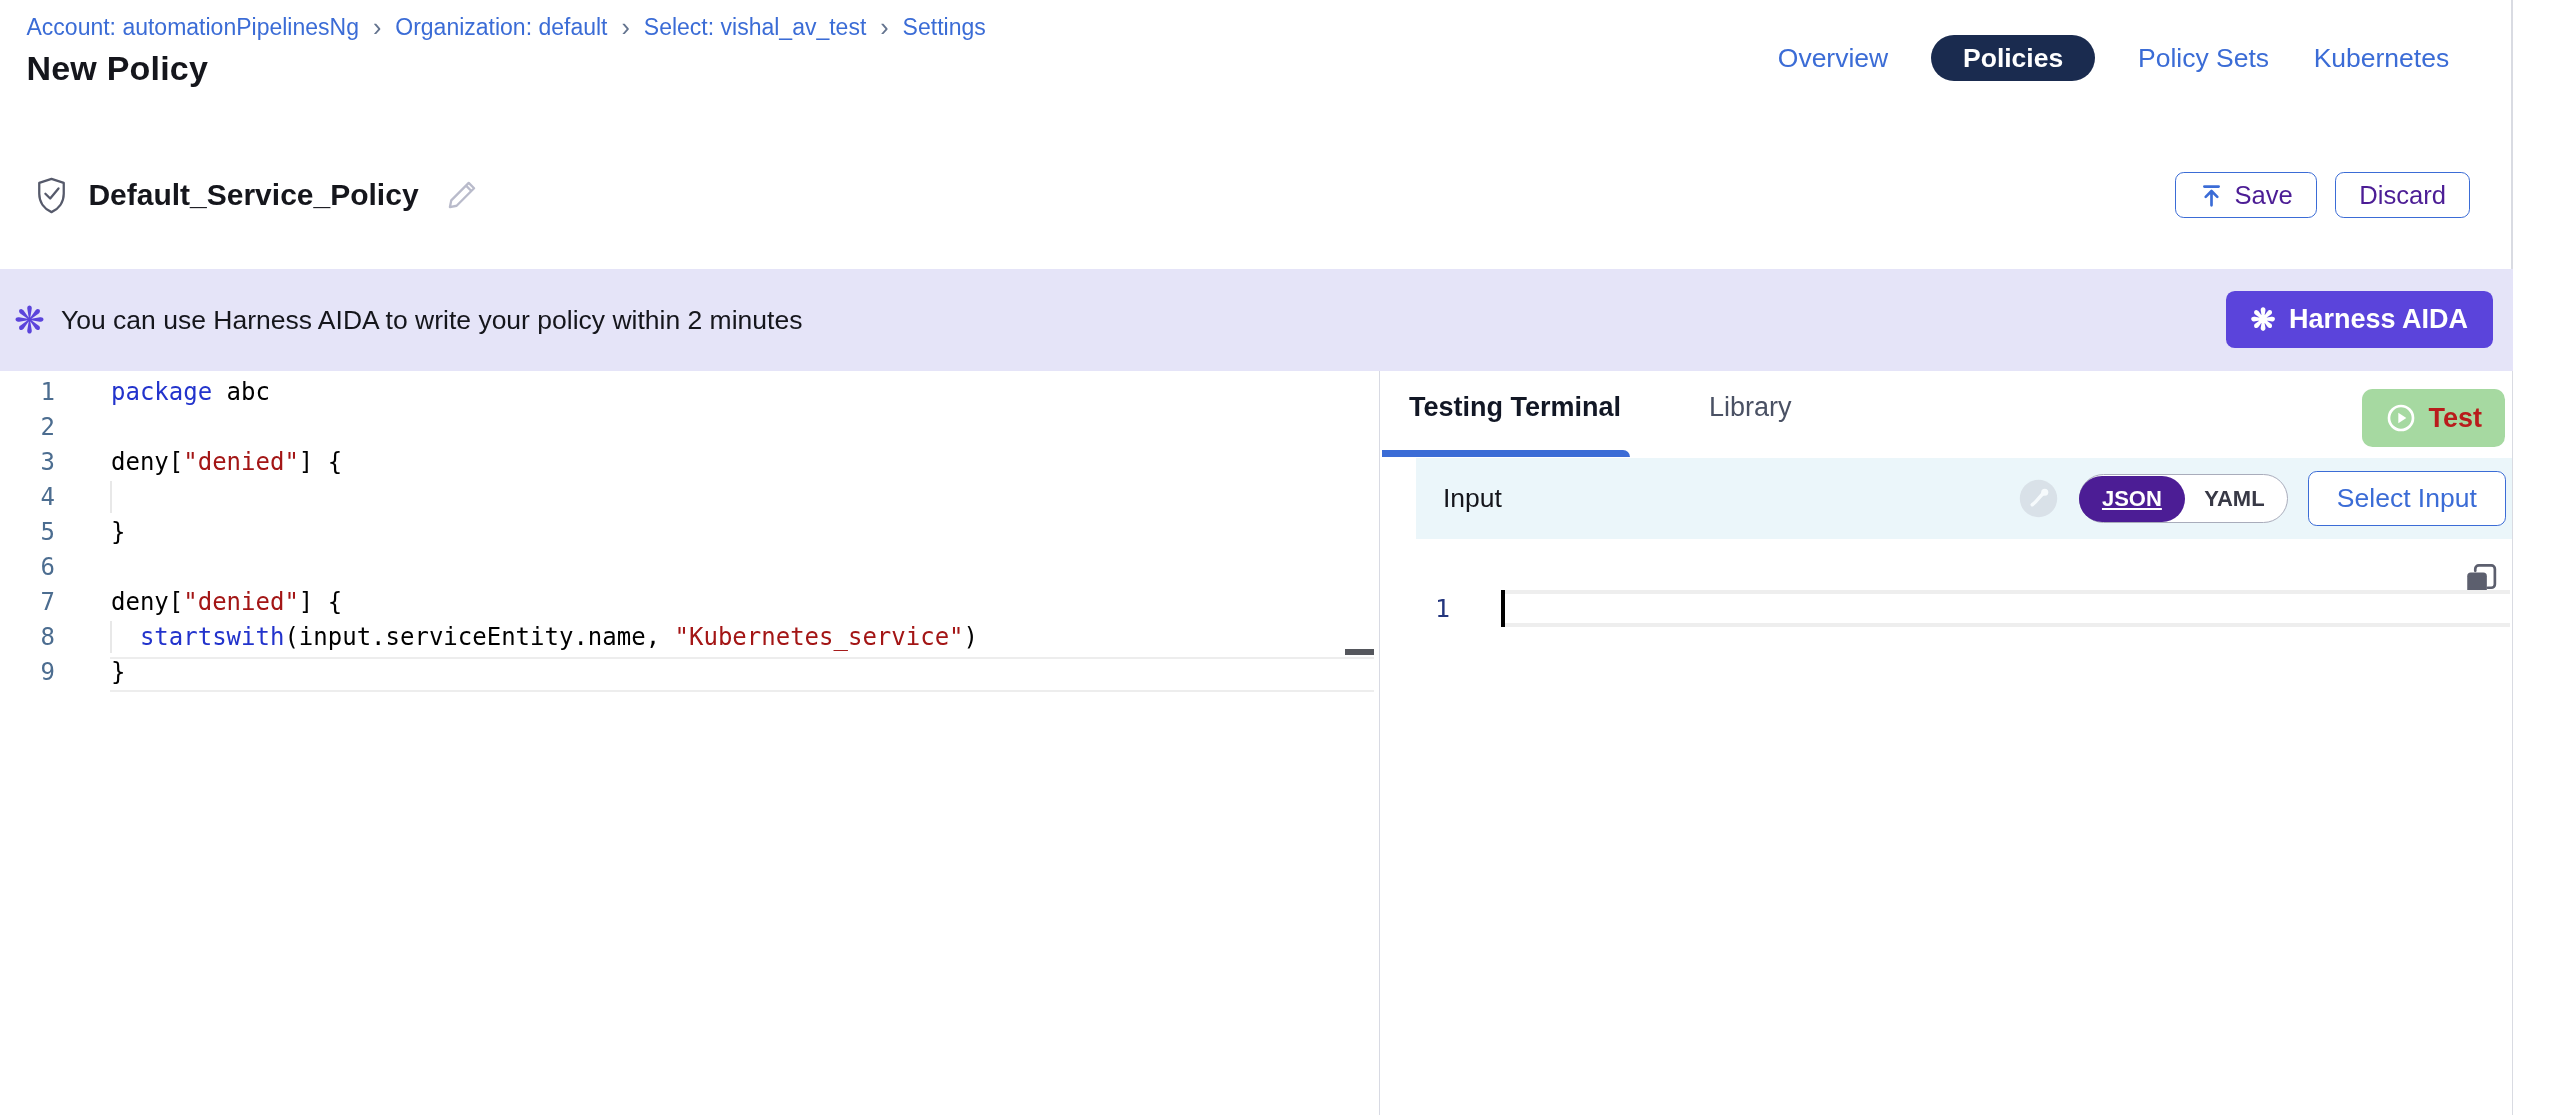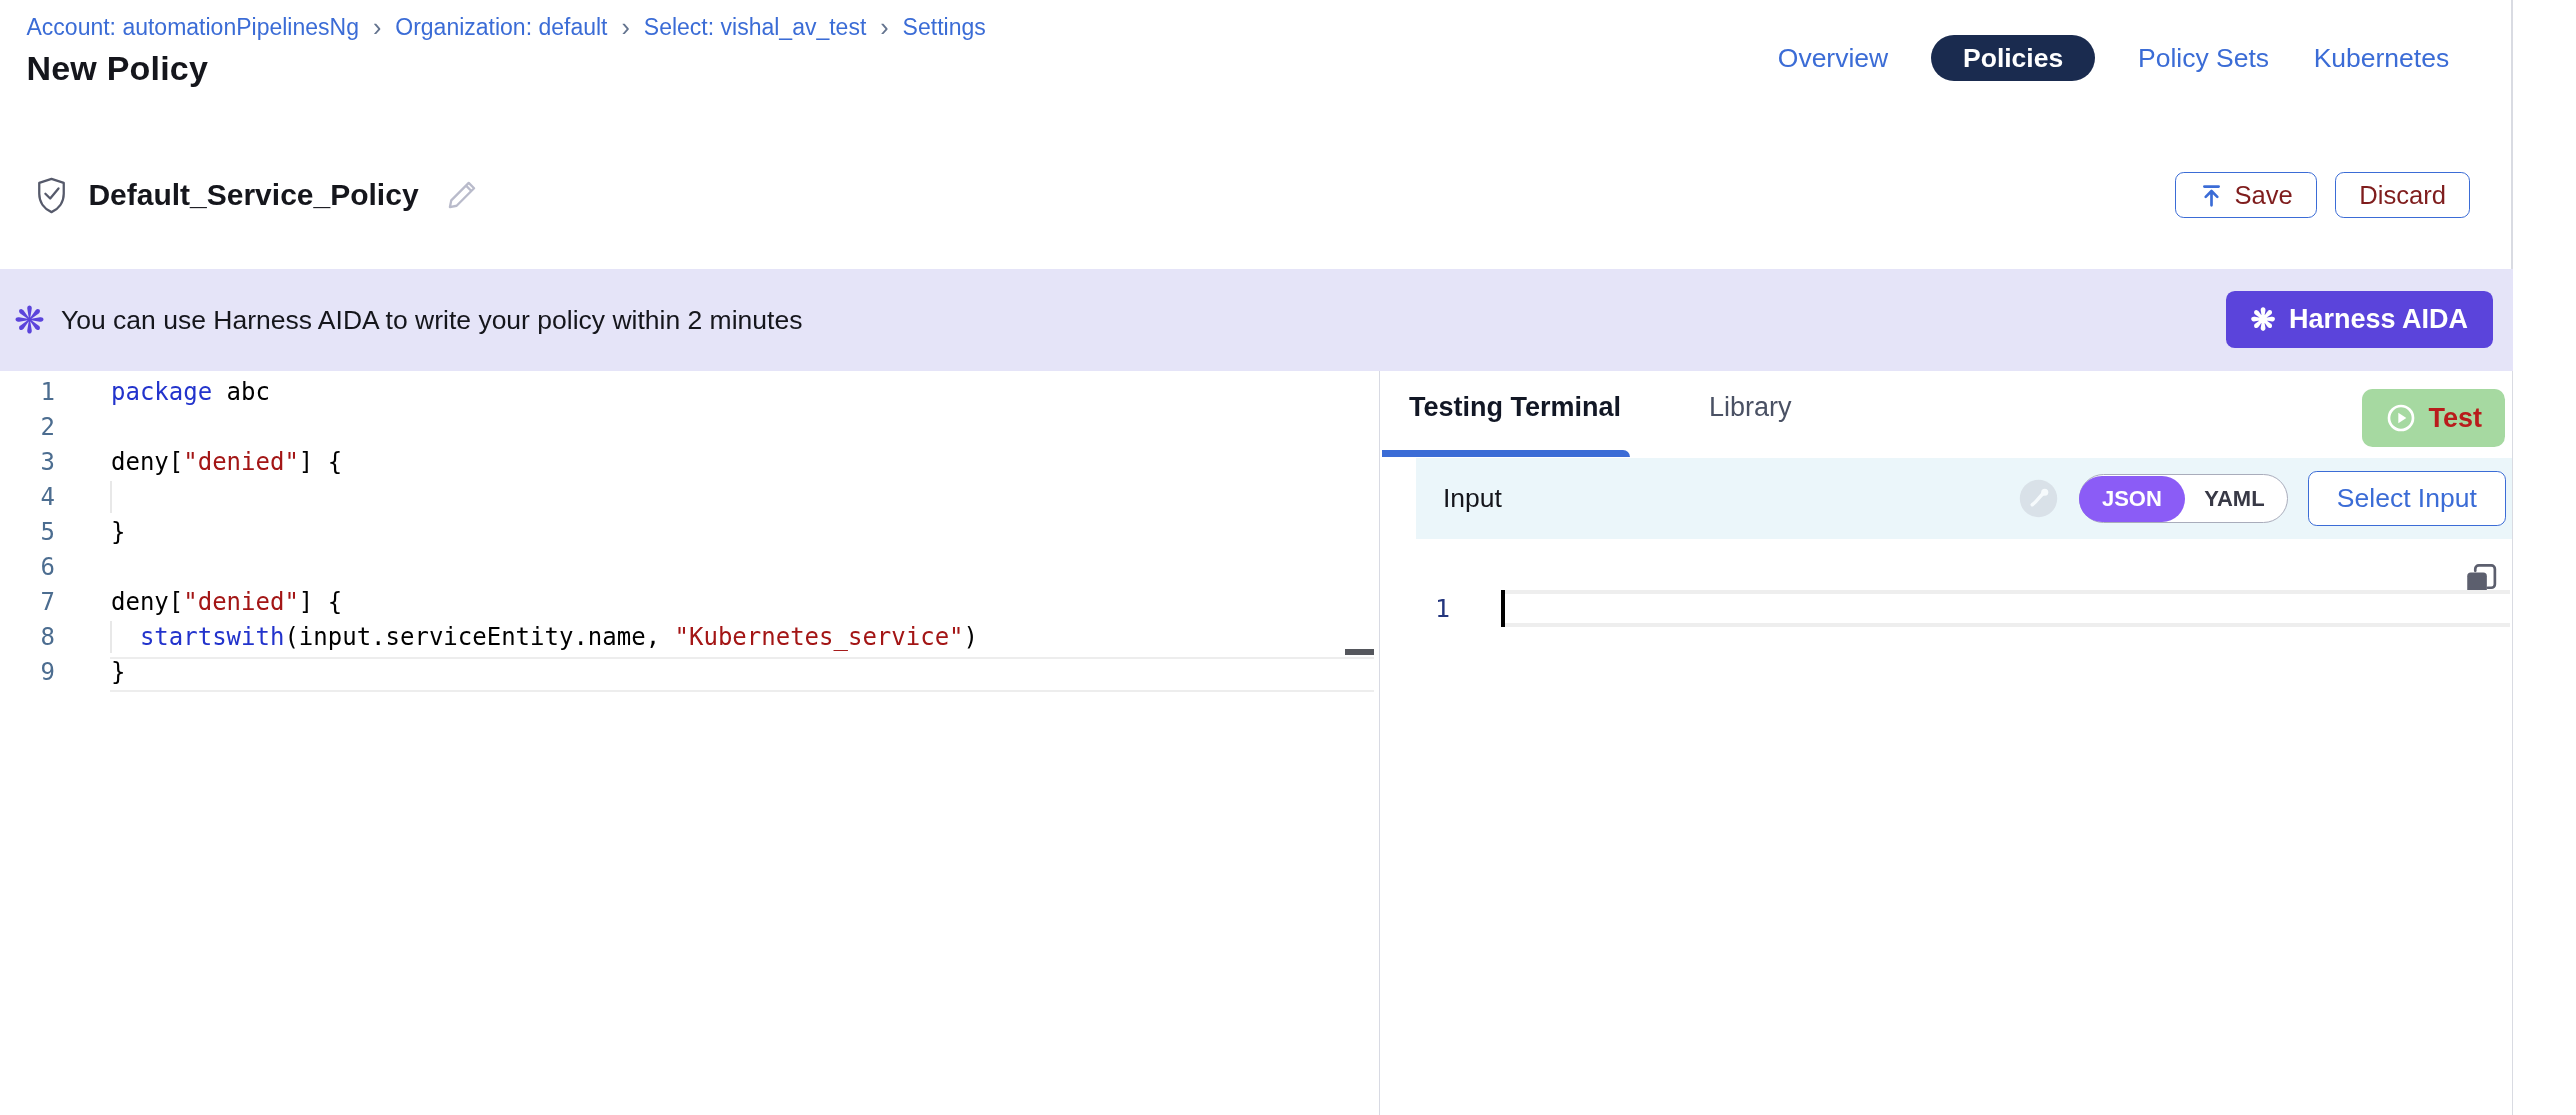--- a/index.html
+++ b/index.html
@@ -21,21 +21,21 @@
   .nav-item.pill { background:#1A2B4F; color:#fff; font-weight:600; height:46px; line-height:46px; padding:0 32px; border-radius:882px; }
 
   
   .toolbar { position:absolute; top:126px; left:0; width:100%; height:138px; background:#fff; }
   .policy-ident { position:absolute; left:34px; top:0; height:138px; display:flex; align-items:center; gap:19.4px; }
   .policy-name { font-size:30px; font-weight:700; color:#15161C; }
   .toolbar-actions { position:absolute; right:41px; top:46px; display:flex; gap:18.5px; }
   .btn-outline {
     display:flex; align-items:center; gap:10.6px; height:46px; padding:0 23px;
     background:#fff; border:1.8px solid #3B6CD6; border-radius:8.8px;
-    color:#7f1d1d; font-size:25.6px; font-weight:500; font-family:inherit; cursor:pointer;
+    color:#4c1d95; font-size:25.6px; font-weight:500; font-family:inherit; cursor:pointer;
   }
 
   
   .banner { position:absolute; top:269px; left:0; width:2513px; height:102px; background:#E5E4F8; }
   .banner-left { position:absolute; left:14px; top:0; height:102px; display:flex; align-items:center; gap:16px; }
   .banner-glyph { font-size:37px; color:#5B44DB; line-height:1; }
   .banner-msg { font-size:26.5px; font-weight:500; color:#15161C; }
   .aida-btn {
     position:absolute; right:20px; top:22px; height:57px; padding:0 25px; border:none;
     background:#5B44DB; border-radius:8.8px; color:#fff; display:flex; align-items:center; gap:13.2px;
@@ -66,21 +66,21 @@
     position:absolute; right:7px; top:18px; height:58px; padding:0 23px; border:none;
     background:#A6D9A1; border-radius:10.6px; color:#b91c1c; display:flex; align-items:center; gap:11.5px;
     font-size:27px; font-weight:700; font-family:inherit; cursor:default;
   }
   .input-header { position:absolute; top:87px; left:0; right:0; height:81px; background:#EBF6FA; display:flex; align-items:center;margin-left:34px; }
   .input-title { margin-left:27px; font-size:26.5px; color:#15161C; }
   .input-header-right { margin-left:auto; margin-right:6.2px; display:flex; align-items:center; gap:19.4px; }
   .faded-icon { opacity:.55; }
   .format-toggle { display:flex; align-items:center; background:#fff; border:1.8px solid #A9ACBB; border-radius:882px; height:49px; padding:0 3.5px 0 0; }
   .format-opt { font-size:22px; font-weight:700; cursor:pointer; }
-  .format-opt.selected { background:#8b5cf6; color:#fff; border-radius:882px; height:46px; line-height:46px; padding:0 23px; margin-left:-0.9px; }
+  .format-opt.selected { background:#4c1d95; color:#fff; border-radius:882px; height:46px; line-height:46px; padding:0 23px; margin-left:-0.9px;text-decoration:underline; }
   .format-opt.unselected { color:#383946; padding:0 19.4px; }
   .select-input-btn {
     height:55px; padding:0 28px; background:#fff; border:1.8px solid #3B6CD6; border-radius:8.8px;
     color:#3B6CD6; font-size:26.5px; font-weight:500; font-family:inherit; cursor:pointer;
   }
   .copy-btn { position:absolute; right:8.8px; top:189px; width:42px; height:42px; background:none; border:none; cursor:pointer; }
   .input-line { position:absolute; top:219px; left:0; right:1.8px; height:37px; }
   .input-gutter { position:absolute; left:0; top:4.4px; width:68px; text-align:right; font-family:"DejaVu Sans Mono", monospace; font-size:25px; color:#24367E; }
   .input-current-line { position:absolute; left:119px; right:0; top:0; height:37px; border-top:4.4px solid #EEEEEE; border-bottom:4.4px solid #EEEEEE; background:#fff; }
   .input-cursor { position:absolute; left:119px; top:0; width:3.5px; height:37px; background:#000; }

